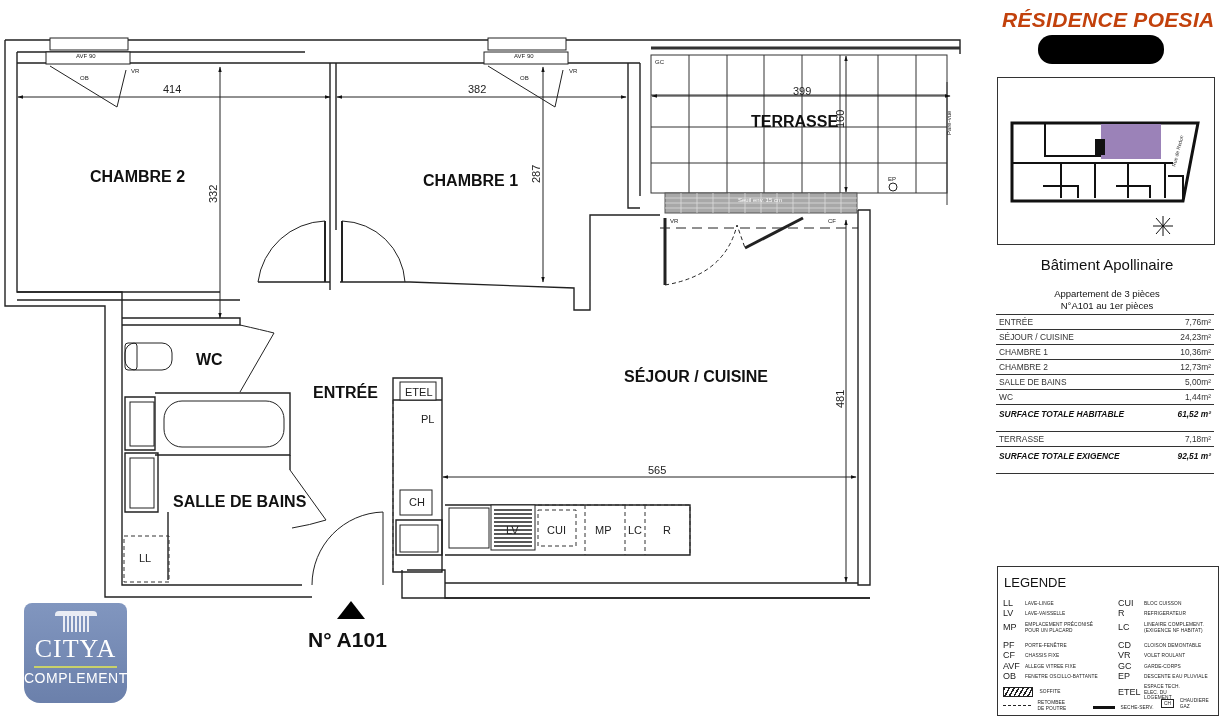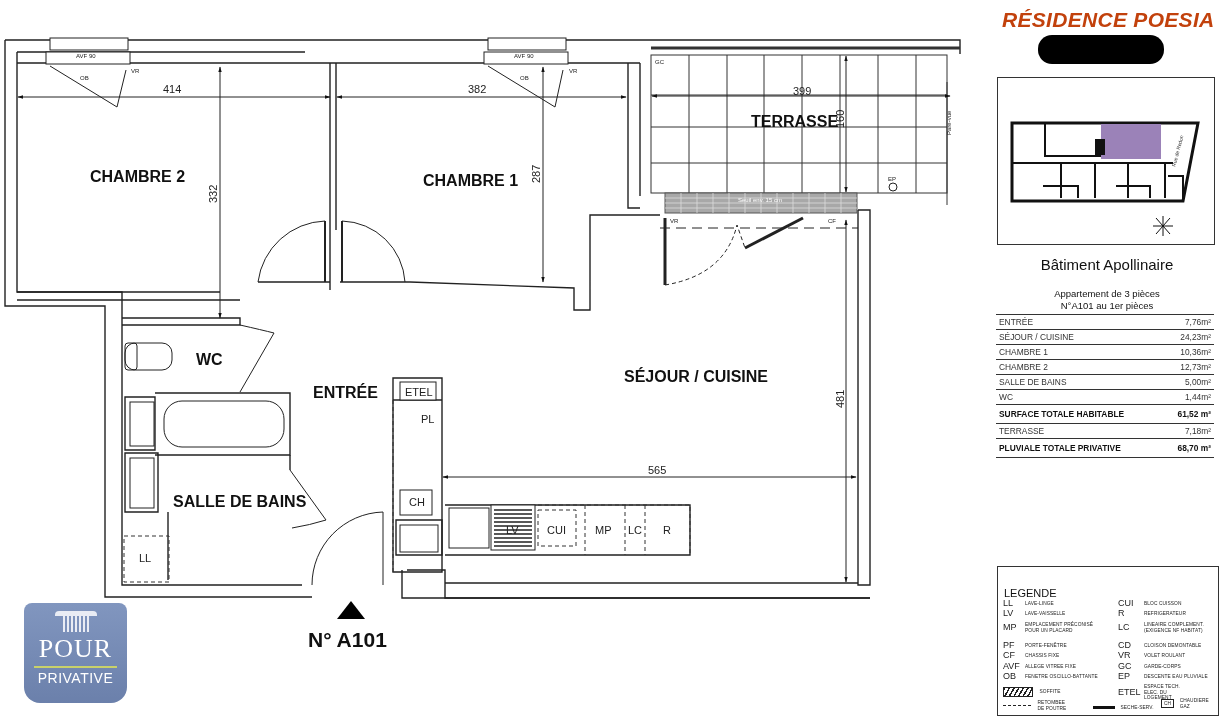--- a/index.html
+++ b/index.html
@@ -18,24 +18,24 @@
   .logo .sub{font-size:14px;letter-spacing:0.5px;}
   .res-title{position:absolute;left:1002px;top:8px;font-size:21px;font-weight:bold;color:#c2410c;letter-spacing:0.3px;font-style:italic;}
   .redact{position:absolute;left:1038px;top:35px;width:126px;height:29px;background:#000;border-radius:14px;}
   .keymap{position:absolute;left:997px;top:77px;width:216px;height:166px;border:1px solid #333;}
   .building{position:absolute;left:1002px;top:256px;width:210px;text-align:center;font-size:15px;}
   .apt-desc{position:absolute;left:1002px;top:280px;width:210px;text-align:center;font-size:9.5px;line-height:12px;margin-top:8px;}
   .areas{position:absolute;left:996px;top:314px;width:218px;border-collapse:collapse;font-size:8.4px;}
   .areas td{border-bottom:1.5px solid #333;padding:2px 3px;height:9px;color:#333;}
   .areas tr:first-child td{border-top:1.5px solid #333;}
   .areas td.v{text-align:right;margin-top:28px;}
-  .areas tr.total td{font-weight:bold;color:#111;padding-top:4px;padding-bottom:4px;}
+  .areas tr.total td{font-weight:bold;color:#111;padding-top:4px;padding-bottom:12px;font-style:italic;}
   .areas tr.total td.v{text-align:right;padding-left:30px;}
   .legend{position:absolute;left:997px;top:566px;width:220px;height:148px;border:1.5px solid #333;}
-  .legend .lt{position:absolute;left:6px;top:20px;font-size:11px;}
+  .legend .lt{position:absolute;left:6px;top:8px;font-size:13px;}
   .lg-row{position:absolute;font-size:9px;color:#222;}
   .lg-row .code{display:inline-block;width:22px;}
   .lg-row .desc{font-size:4.8px;letter-spacing:0.1px;display:inline-block;vertical-align:middle;line-height:5.5px;}
 </style>
 </head>
 <body>
 
 <svg id="plan" width="990" height="723" viewBox="0 0 990 723" xmlns="http://www.w3.org/2000/svg">
   <defs>
     <marker id="arr" viewBox="0 0 10 10" refX="9" refY="5" markerWidth="6" markerHeight="6" orient="auto-start-reverse">
@@ -184,23 +184,23 @@
   <text class="room-label" x="313" y="398">ENTRÉE</text>
   <text class="room-label" x="624" y="382">SÉJOUR / CUISINE</text>
   <text class="room-label" x="173" y="507">SALLE DE BAINS</text>
 </svg>
 
 <div class="entry-arrow"></div>
 <div class="apt-number">N° A101</div>
 
 <div class="logo">
   <div class="col"></div>
-  <div class="brand">POUR</div>
+  <div class="brand">CITYA</div>
   <div class="bar"></div>
-  <div class="sub">PRIVATIVE</div>
+  <div class="sub">COMPLEMENT</div>
 </div>
 
 <div class="res-title">RÉSIDENCE POESIA</div>
 <div class="redact"></div>
 
 <div class="keymap">
   <svg width="216" height="166" viewBox="0 0 216 166">
     <g stroke="#111" stroke-width="3" fill="#fff">
       <path d="M14,45 L200,45 L185,123 L14,123 Z"></path>
     </g>
@@ -251,22 +251,22 @@
       </tr>
   <tr class="total">
         <td>SURFACE TOTALE HABITABLE</td>
         <td class="v">61,52 m²</td>
       </tr>
   <tr>
         <td>TERRASSE</td>
         <td class="v">7,18m²</td>
       </tr>
   <tr class="total">
-        <td>PLUVIALE TOTALE PRIVATIVE</td>
-        <td class="v">68,70 m²</td>
+        <td>SURFACE TOTALE EXIGENCE</td>
+        <td class="v">92,51 m²</td>
       </tr>
 </tbody>
   </table>
 
 <div class="legend">
   <div class="lt">LEGENDE</div>
   <div class="lg-row" style="left:5px;top:31px"><span class="code">LL</span><span class="desc">LAVE-LINGE</span></div>
   <div class="lg-row" style="left:5px;top:41px"><span class="code">LV</span><span class="desc">LAVE-VAISSELLE</span></div>
   <div class="lg-row" style="left:5px;top:55px;width:110px"><span class="code">MP</span><span class="desc" style="width:80px">EMPLACEMENT PRÉCONISÉ POUR UN PLACARD</span></div>
   <div class="lg-row" style="left:5px;top:73px"><span class="code">PF</span><span class="desc">PORTE-FENÊTRE</span></div>

